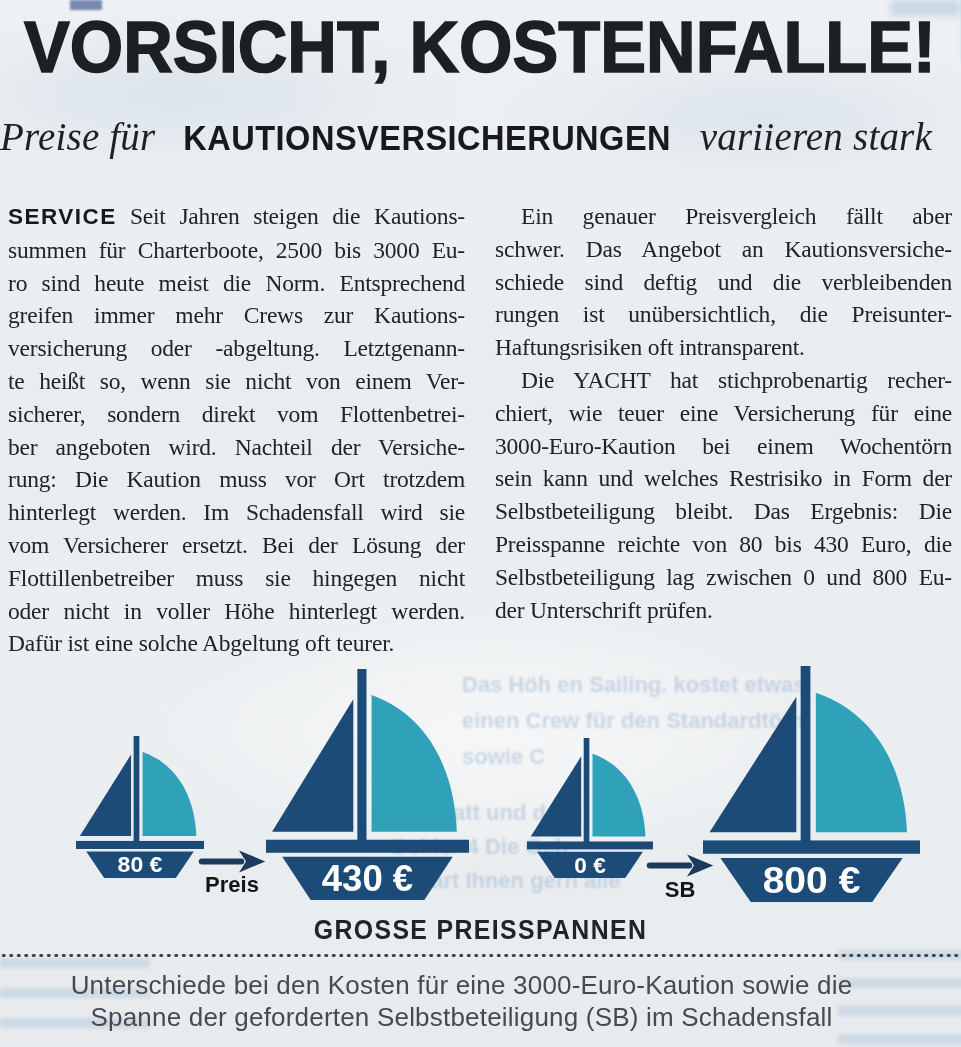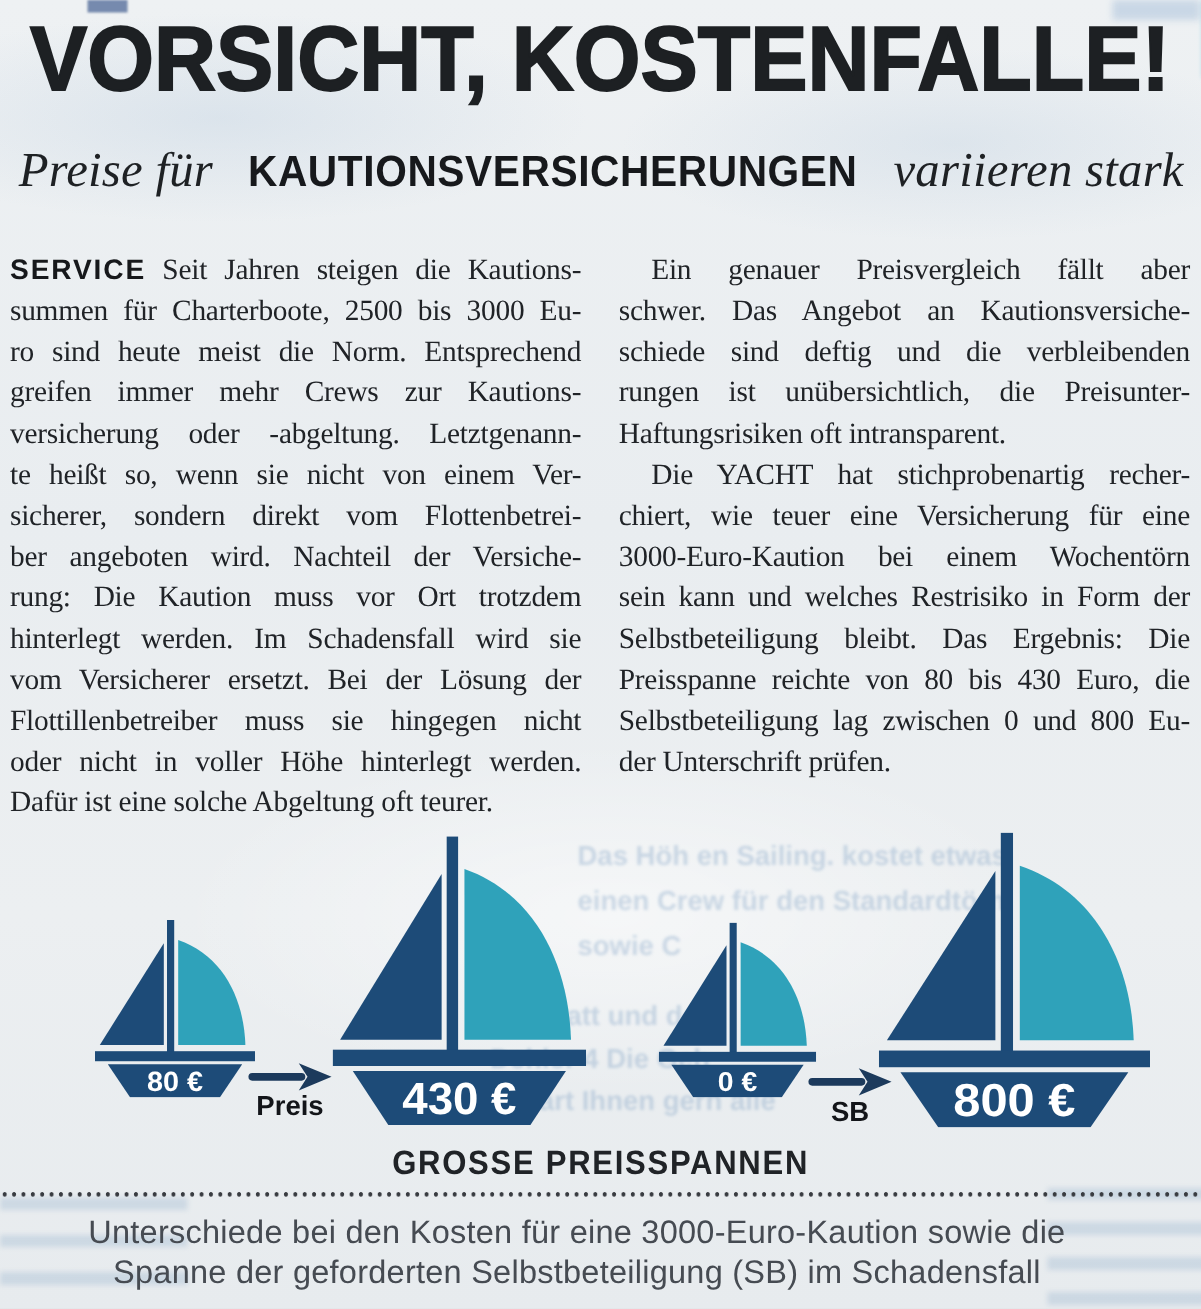--- a/index.html
+++ b/index.html
@@ -29,21 +29,21 @@
      background:repeating-linear-gradient(180deg, rgba(110,150,190,.22) 0 10px, transparent 10px 28px);filter:blur(2px);}
   
   .headline-svg{position:absolute;left:0;top:12px;}
   .headline-svg text{
     font-family:"Liberation Sans", sans-serif;font-weight:bold;
     fill:#1d2023;stroke:#1d2023;stroke-width:1.6px;
   }
   .subtitle{
     position:absolute;left:0;top:114px;width:859px;
     font-family:"Liberation Serif", serif;font-style:italic;
-    font-size:39px;color:#1e2124;letter-spacing:.2px;white-space:nowrap;margin-left:15px;
+    font-size:39px;color:#1e2124;letter-spacing:.2px;white-space:nowrap;
   }
   .subtitle .emph{
     font-family:"Liberation Sans", sans-serif;font-style:normal;font-weight:bold;
     font-size:35px;letter-spacing:.5px;display:inline-block;
     transform:scaleX(.93);transform-origin:center;color:#17191c;
     vertical-align:baseline;
   }
   
   .columns{position:absolute;left:8px;top:200px;width:944px;display:flex;gap:30px;}
   .col{flex:1 1 0;min-width:0;

